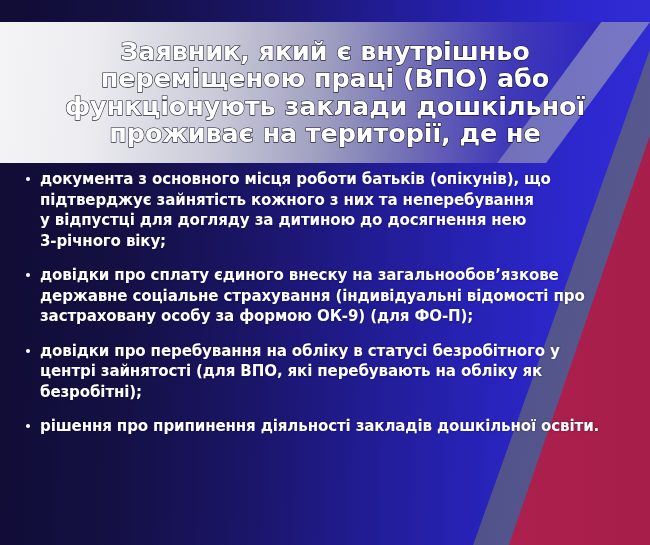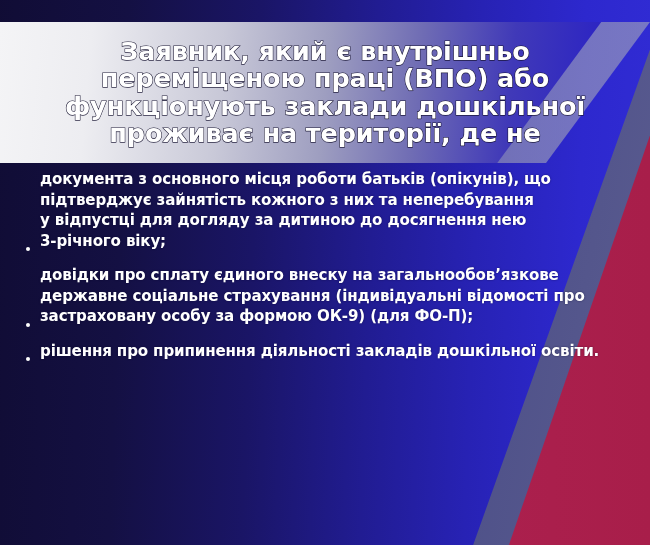--- a/index.html
+++ b/index.html
@@ -112,21 +112,21 @@
   .bullets {
     position: absolute;
     top: 169px;
     left: 26px;
     width: 594px;
     color: #FFFFFF;
   }
   .bullet {
     position: relative;
     display: flex;
-    align-items: flex-end;
+    align-items: flex-start;
     margin-bottom: 14px;
   }
   .bullet:last-child { margin-bottom: 15px; }
   .dot {
     flex: 0 0 auto;
     width: 14px;
     margin-top: 8px;
     font-size: 13px;
     line-height: 0;
     color: #FFFFFF;
@@ -182,20 +182,26 @@
 3-річного віку;</span>
     </div>
 
     <div class="bullet">
       <span class="dot"></span>
       <span class="btext">довідки про сплату єдиного внеску на загальнообов’язкове
 державне соціальне страхування (індивідуальні відомості про
 застраховану особу за формою ОК-9) (для ФО-П);</span>
     </div>
 
+    <div class="bullet">
+      <span class="dot"></span>
+      <span class="btext">довідки про перебування на обліку в статусі безробітного у
+центрі зайнятості (для ВПО, які перебувають на обліку як
+безробітні);</span>
+    </div>
 
 
     <div class="bullet">
       <span class="dot"></span>
       <span class="btext">рішення про припинення діяльності закладів дошкільної освіти.</span>
     </div>
 
   </div>
 
 </div>

